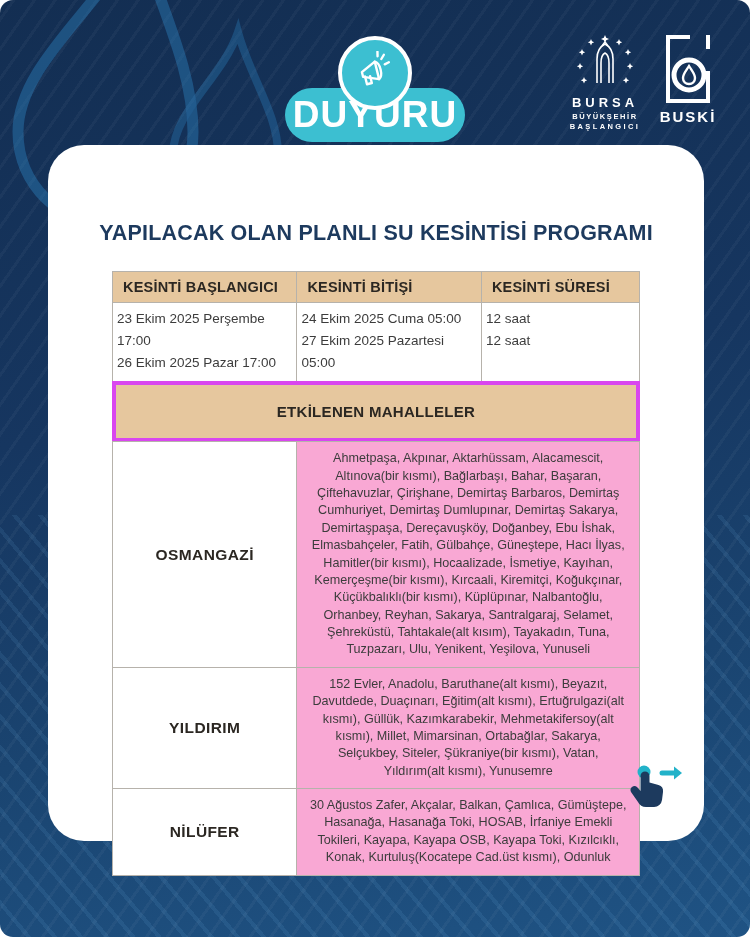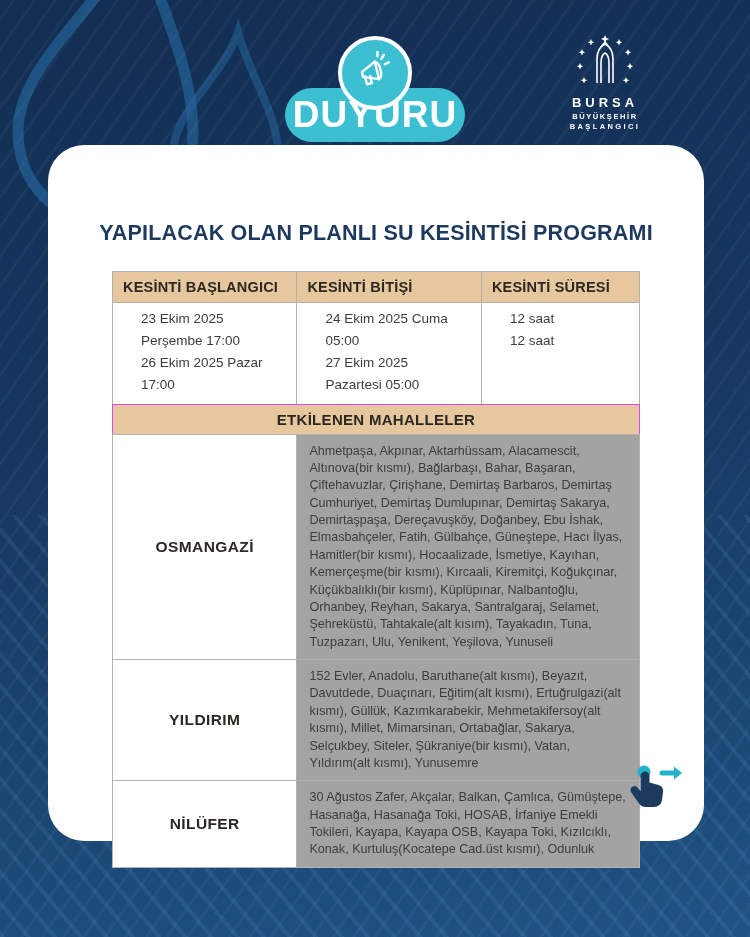--- a/index.html
+++ b/index.html
@@ -2,20 +2,21 @@
 <html><head>
 <meta charset="utf-8">
 <style>
   * { margin:0; padding:0; box-sizing:border-box; }
   html,body { width:750px; height:937px; }
   body { font-family:"Liberation Sans", sans-serif; }
 
   .poster{
     position:relative; width:750px; height:937px; overflow:hidden;
     background:linear-gradient(170deg,#132e52 0%,#163660 42%,#1a4470 72%,#1f5384 100%);
+    border-radius:13px;
   }
   .poster::before{ 
     content:""; position:absolute; inset:0;
     background:repeating-linear-gradient(-55deg, rgba(255,255,255,0.035) 0 3px, transparent 3px 17px);
     pointer-events:none;
   }
   .poster::after{ 
     content:""; position:absolute; left:0; right:0; top:55%; bottom:0;
     background:repeating-linear-gradient(50deg, rgba(120,190,240,0.10) 0 4px, transparent 4px 20px);
     pointer-events:none;
@@ -57,37 +58,37 @@
   }
 
   .tables{ width:528px; margin:21px auto 16px; }
   table{ width:100%; border-collapse:collapse; table-layout:fixed; }
   th,td{ border:1px solid #b6b2ab; }
 
   .schedule th{
     background:#e6c79e; text-align:left; padding:7px 10px;
     font-size:14.5px; color:#2b2722; letter-spacing:.2px;
   }
-  .schedule td{ background:#fff; padding:5px 28px 7px; vertical-align:top; }
+  .schedule td{ background:#fff; padding:5px 4px 7px; vertical-align:top; }
   .schedule .line{ font-size:13.5px; color:#3c3c3c; line-height:1.65; }
   .col-a{ width:35%; } .col-b{ width:35%; } .col-c{ width:30%; }
 
   .band{
-    margin-top:-1px; border:1px solid #d946ef; background:#e6c79e;
+    margin-top:-1px; border:4px solid #d946ef; background:#e6c79e;
     text-align:center; font-weight:bold; font-size:15px; color:#2b2722;
-    padding:6px 0; letter-spacing:.3px;
+    padding:18px 0; letter-spacing:.3px;
   }
 
   .districts{ margin-top:-1px; }
   .districts th{
     width:35%; background:#fff; text-align:center; vertical-align:middle;
     font-size:15.5px; color:#2b2722; letter-spacing:.4px;
   }
   .districts td{
-    background:#a3a3a3; padding:8px 12px; font-size:12.6px; color:#3c3c3c; line-height:1.38;
+    background:#f9a8d4; padding:8px 12px; font-size:12.6px; color:#3c3c3c; line-height:1.38;text-align:center;
   }
 
   .swipe{ position:absolute; right:20px; bottom:28px; width:56px; height:50px; }
 </style>
 </head>
 <body>
 
 <div class="poster">
 
   <svg class="drop-decor" viewBox="0 0 320 250" fill="none">
@@ -131,20 +132,32 @@
         <path d="M23 50 V26 C23 18 27 13 31 11 C35 13 39 18 39 26 V50"></path>
         <path d="M27 50 V30 C27 24 29 21 31 20 C33 21 35 24 35 30 V50"></path>
         <path d="M28 13 l3 -4 3 4"></path>
       </g>
     </svg>
     <div class="l1">BURSA</div>
     <div class="l2">BÜYÜKŞEHİR</div>
     <div class="l3">BAŞLANGICI</div>
   </div>
 
+  <div class="logo-buski">
+    <svg class="mark" viewBox="0 0 52 72" fill="none">
+      <g stroke="#ffffff" stroke-width="4" stroke-linecap="square">
+        <path d="M6 4 H26"></path>
+        <path d="M6 4 V68 H46 V40"></path>
+        <path d="M46 4 V14"></path>
+        <circle cx="27" cy="42" r="15" stroke-width="5"></circle>
+      </g>
+      <path d="M27 33 C24 38 21 41 21 45 C21 48.5 23.7 51 27 51 C30.3 51 33 48.5 33 45 C33 41 30 38 27 33 Z" stroke="#ffffff" stroke-width="2.4" fill="none"></path>
+    </svg>
+    <div class="label">BUSKİ</div>
+  </div>
 
   <div class="card">
     <h1 class="title">
       <br>
       <span>YAPILACAK OLAN PLANLI SU KESİNTİSİ PROGRAMI</span>
     </h1>
 
     <div class="tables">
 
       <table class="schedule">

